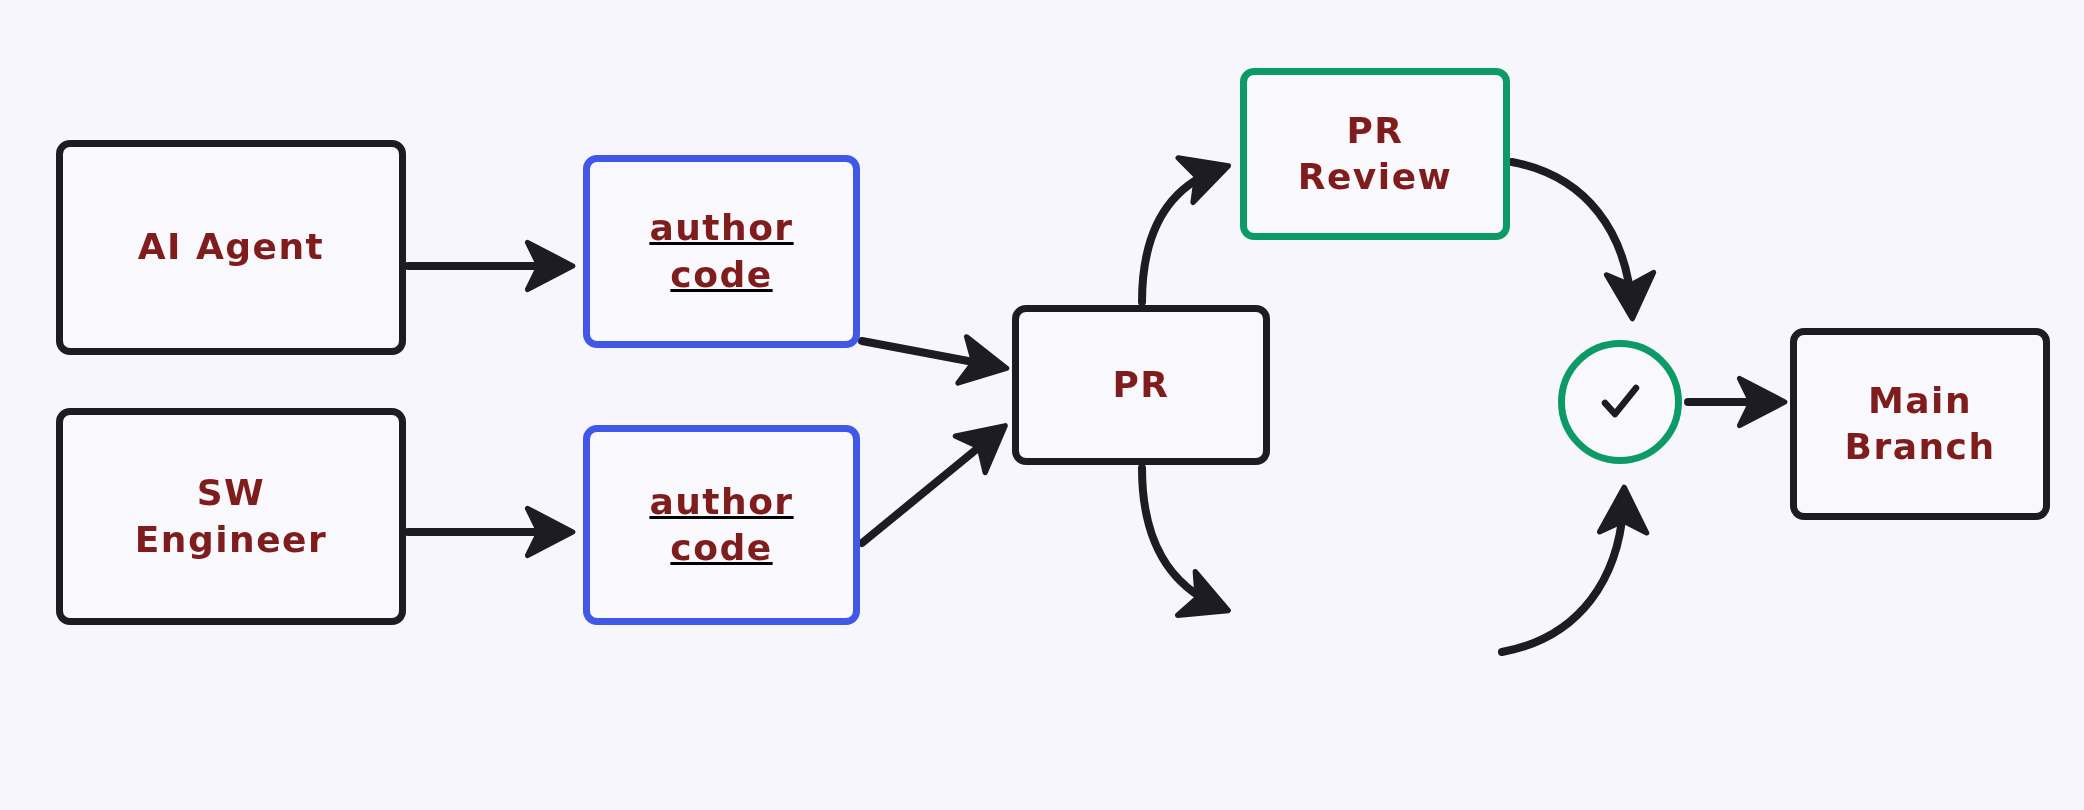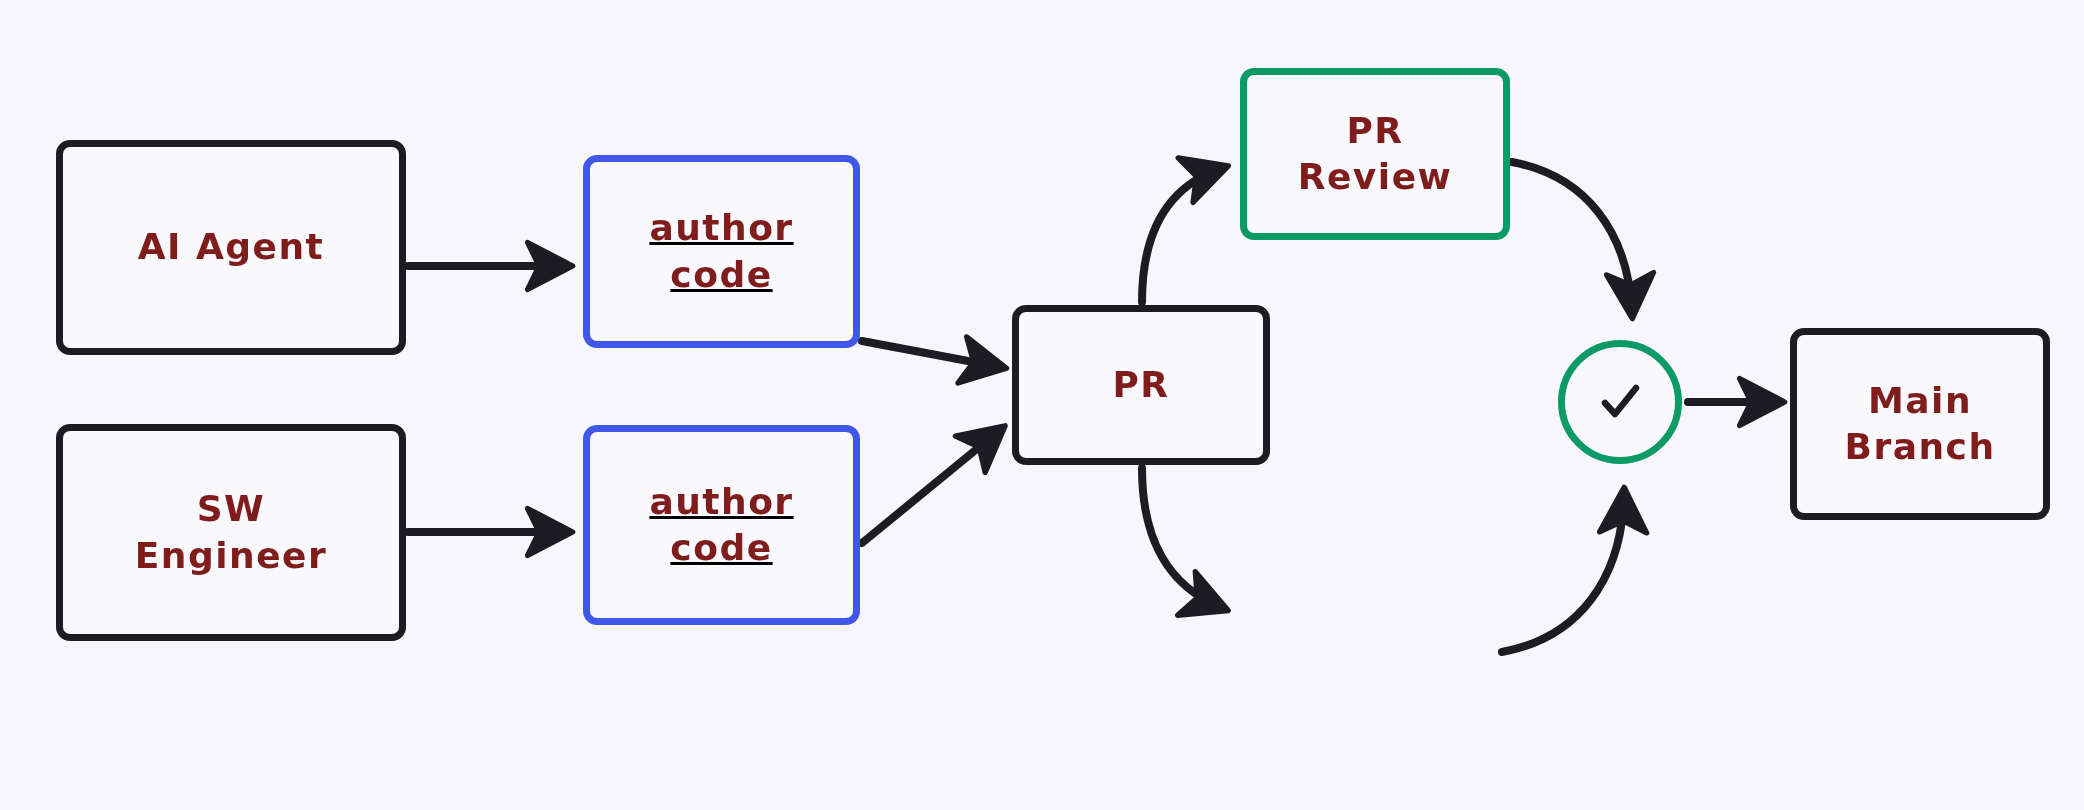--- a/index.html
+++ b/index.html
@@ -102,21 +102,21 @@
 
   <div class="node dark" style="left:56px;  top:140px; width:350px; height:215px;">
     <span class="label">AI Agent</span>
   </div>
 
   <div class="node blue" style="left:583px; top:155px; width:277px; height:193px;">
     <span class="label">author
 code</span>
   </div>
 
-  <div class="node dark" style="left:56px;  top:424px; width:350px; height:217px;">
+  <div class="node dark" style="left:56px;  top:408px; width:350px; height:217px;">
     <span class="label">SW
 Engineer</span>
   </div>
 
   <div class="node blue" style="left:583px; top:425px; width:277px; height:200px;">
     <span class="label">author
 code</span>
   </div>
 
   <div class="node dark" style="left:1012px; top:305px; width:258px; height:160px;">

